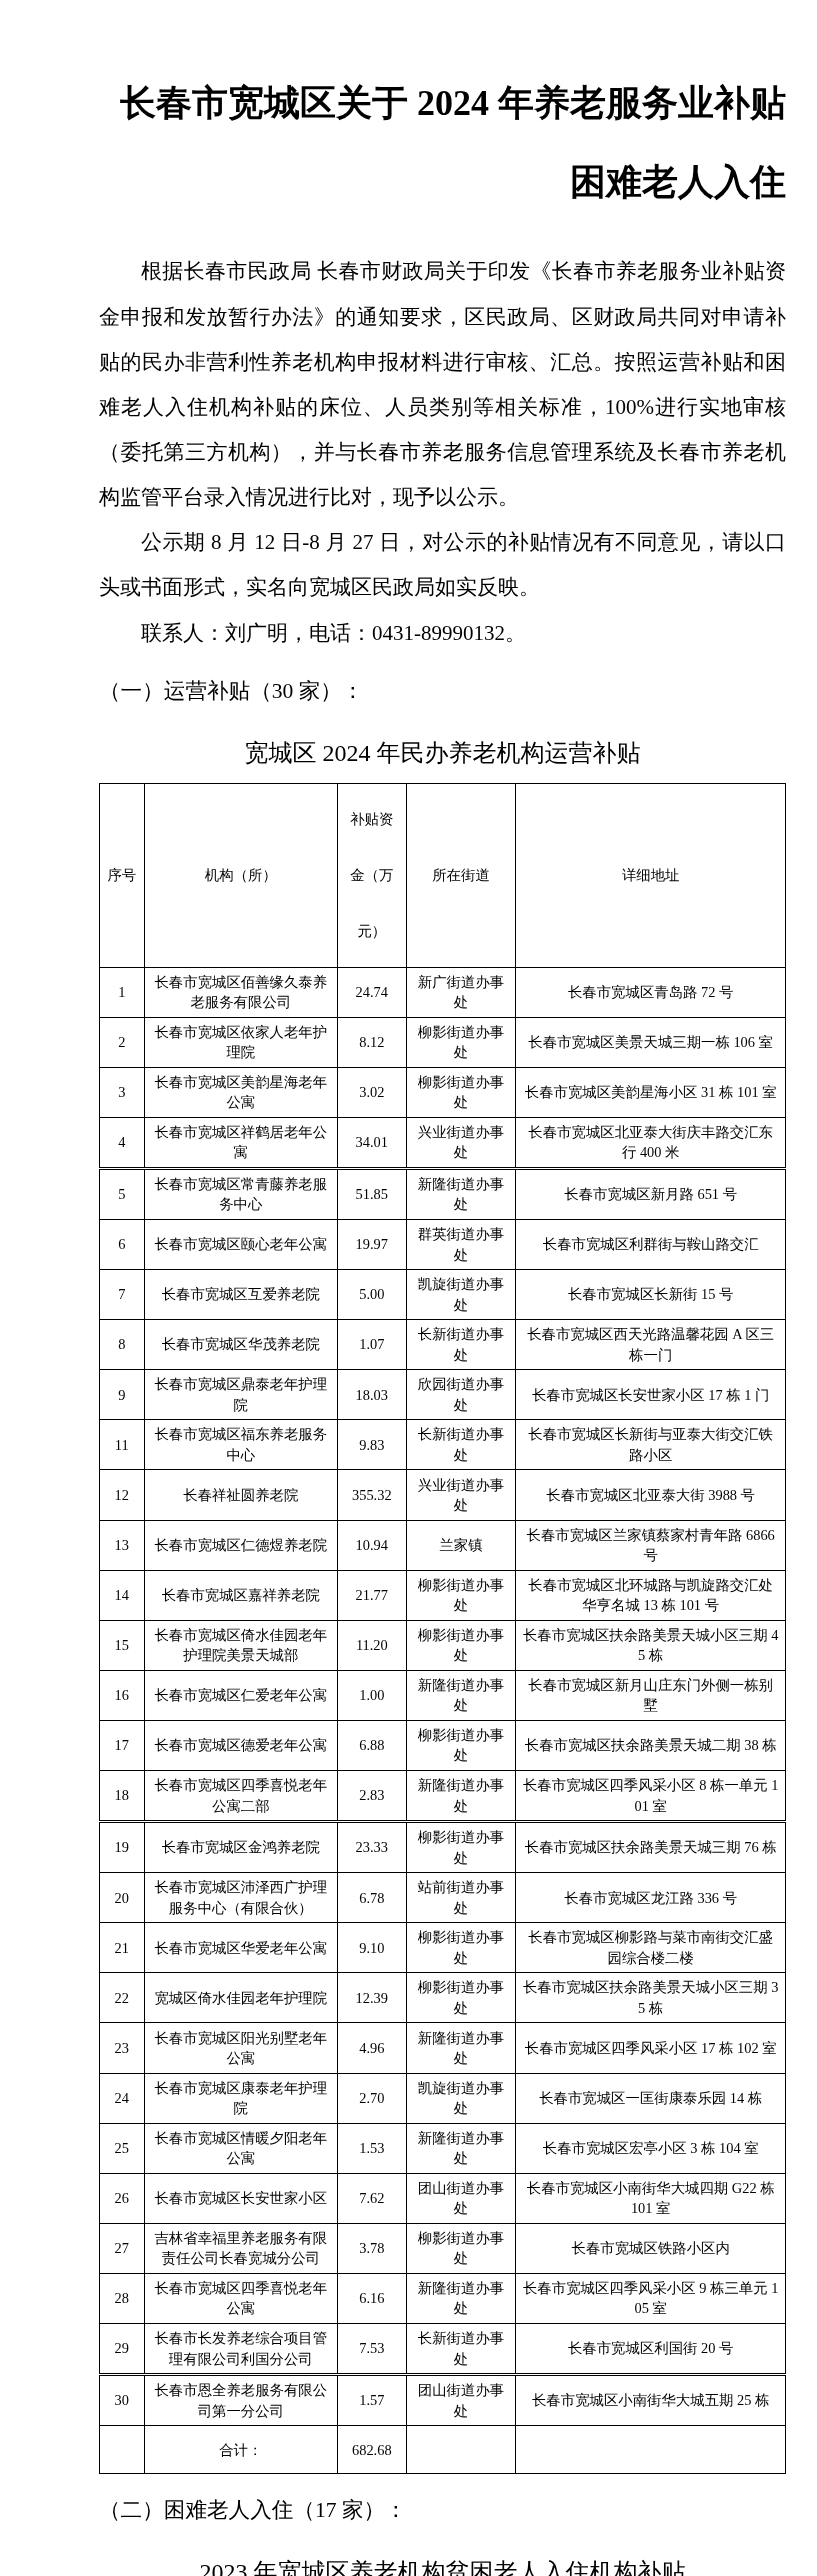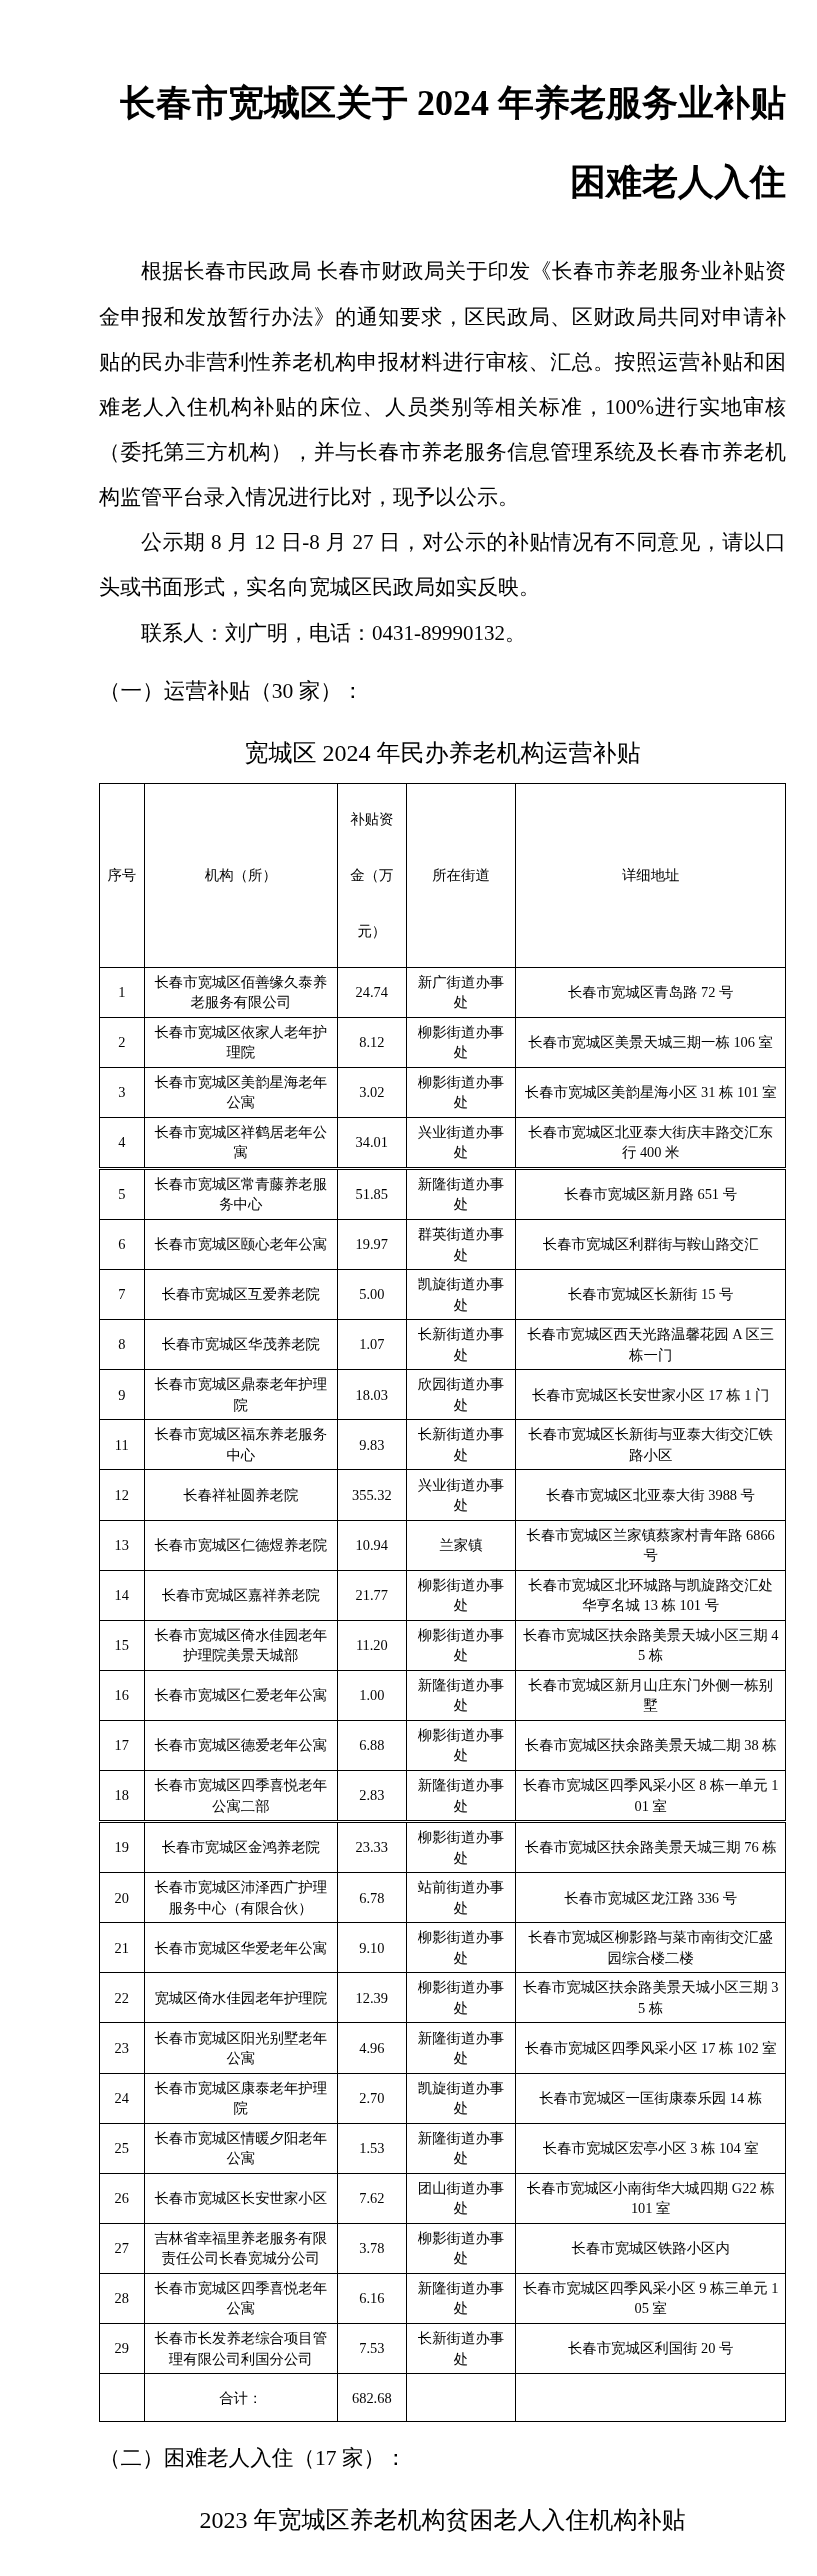--- a/index.html
+++ b/index.html
@@ -283,20 +283,27 @@
           <td>新隆街道办事处</td>
           <td>长春市宽城区四季风采小区 9 栋三单元 105 室</td>
         </tr>
         <tr>
           <td>29</td>
           <td>长春市长发养老综合项目管理有限公司利国分公司</td>
           <td>7.53</td>
           <td>长新街道办事处</td>
           <td>长春市宽城区利国街 20 号</td>
         </tr>
+        <tr class="pbreak">
+          <td>30</td>
+          <td>长春市恩全养老服务有限公司第一分公司</td>
+          <td>1.57</td>
+          <td>团山街道办事处</td>
+          <td>长春市宽城区小南街华大城五期 25 栋</td>
+        </tr>
       </tbody>
     <tbody>
       <tr class="total-row">
         <td></td>
         <td>合计：</td>
         <td>682.68</td>
         <td></td>
         <td></td>
       </tr>
     </tbody>

